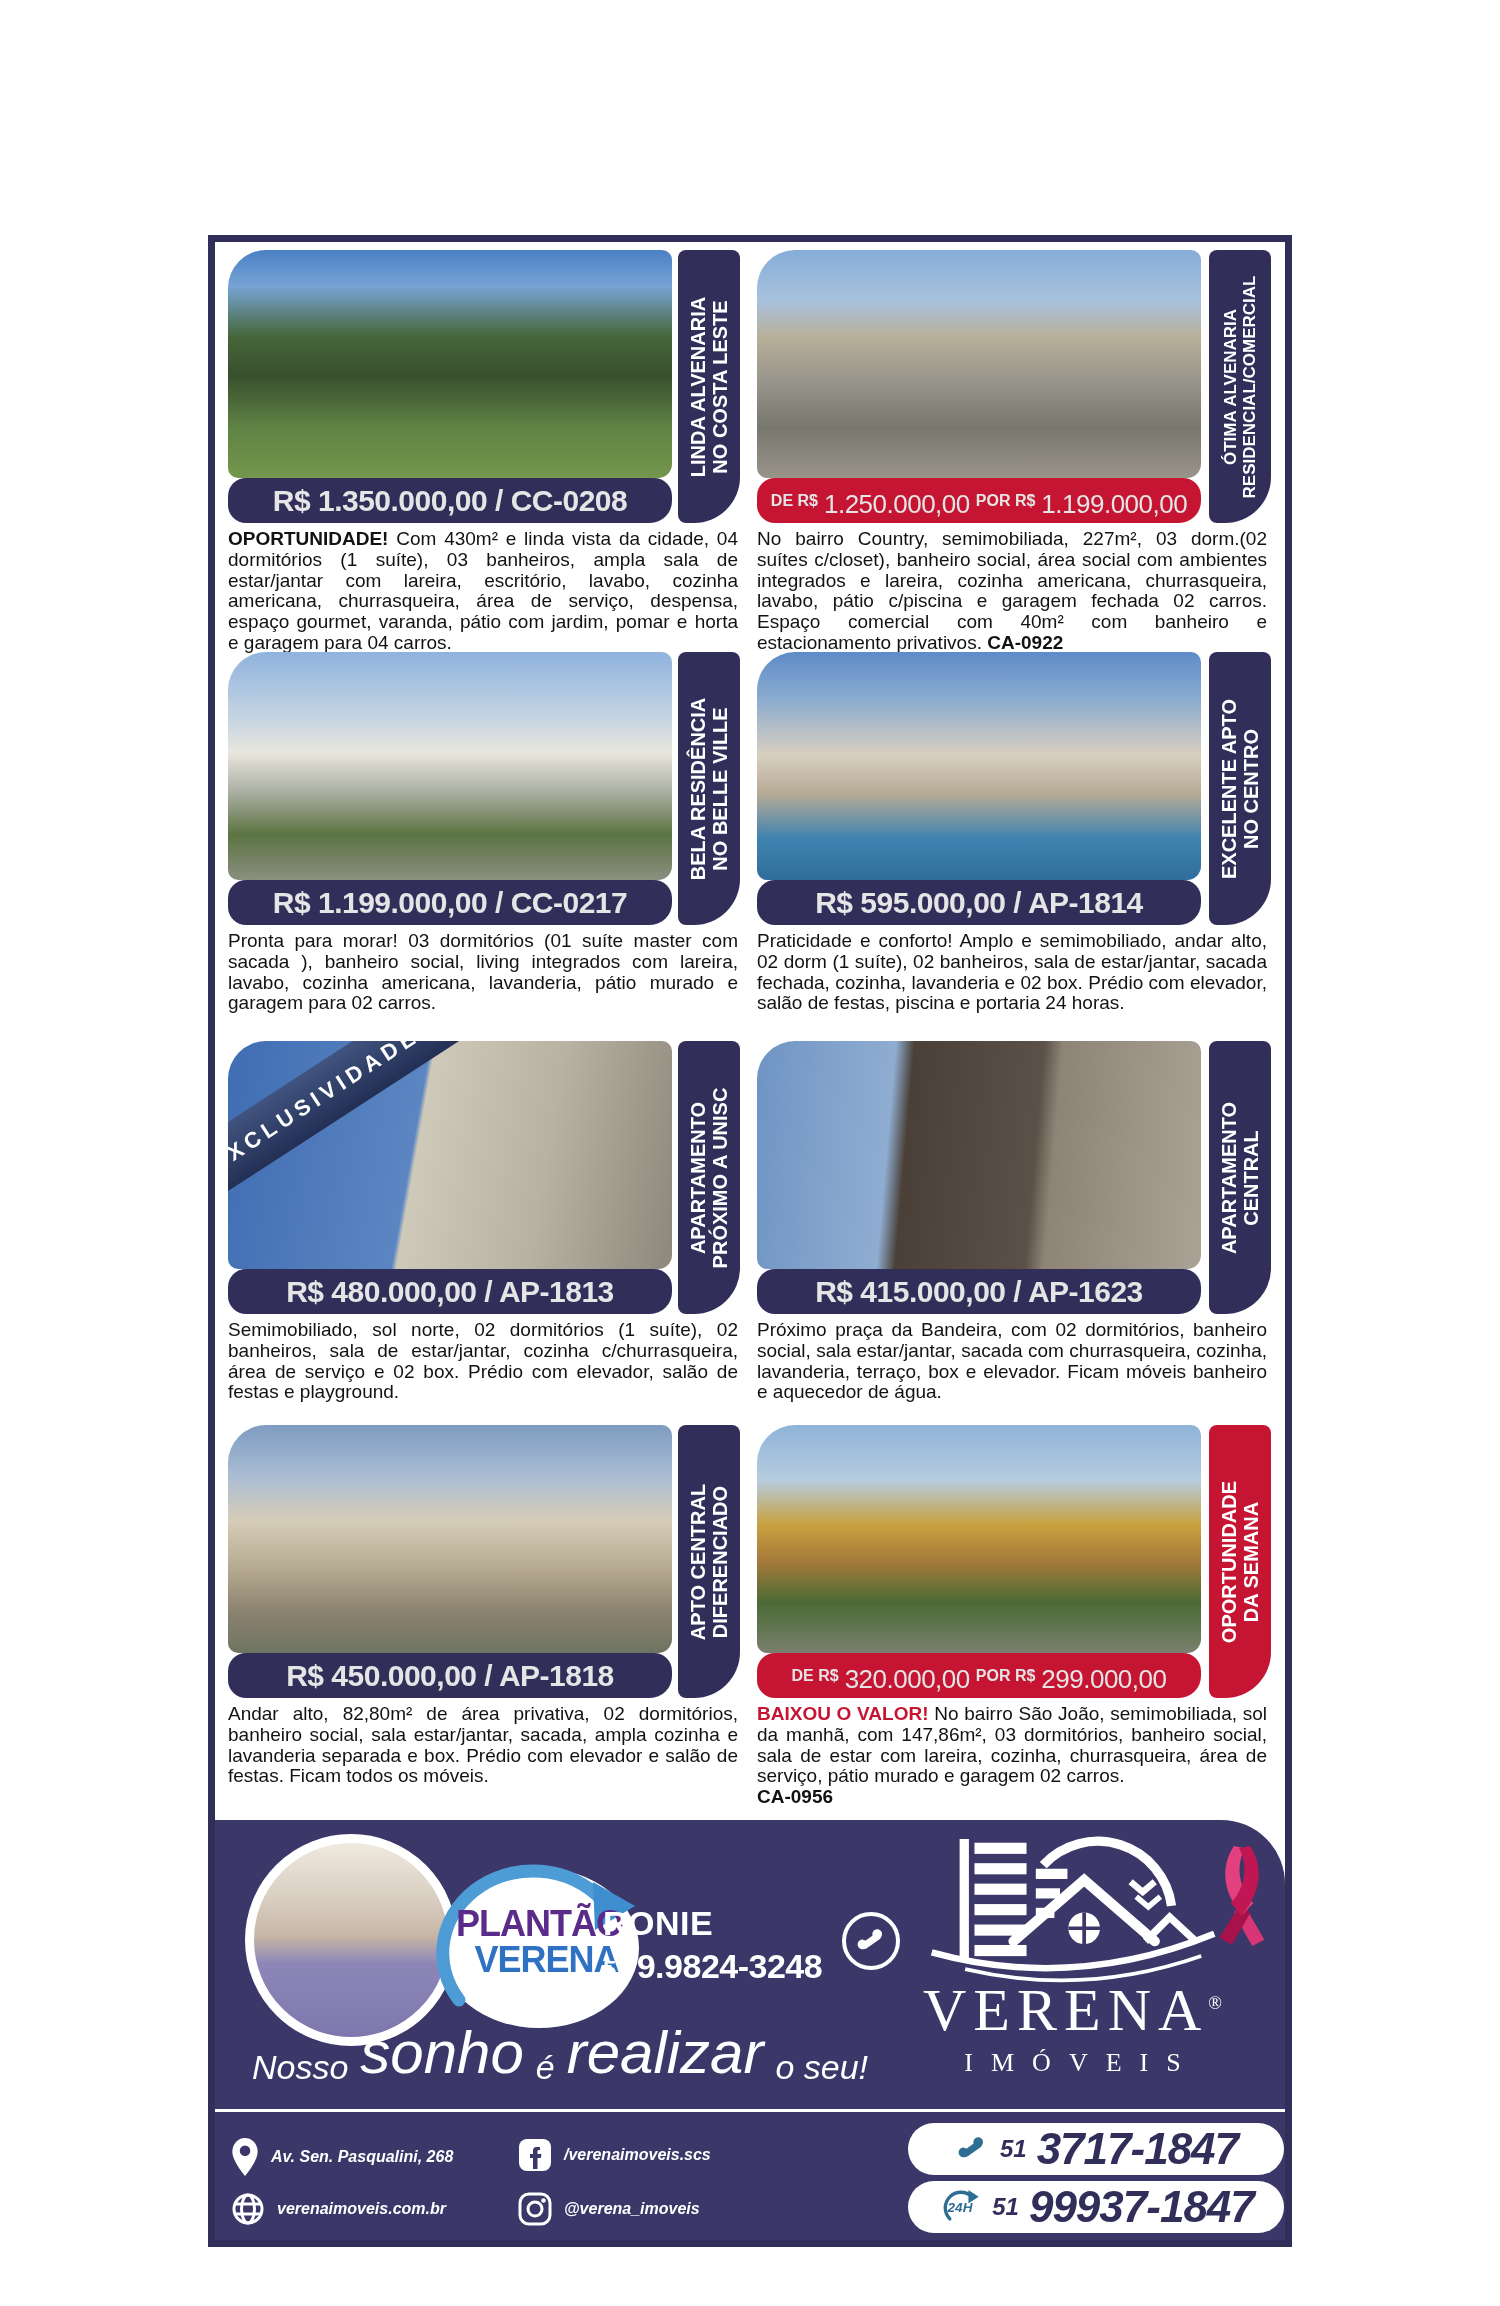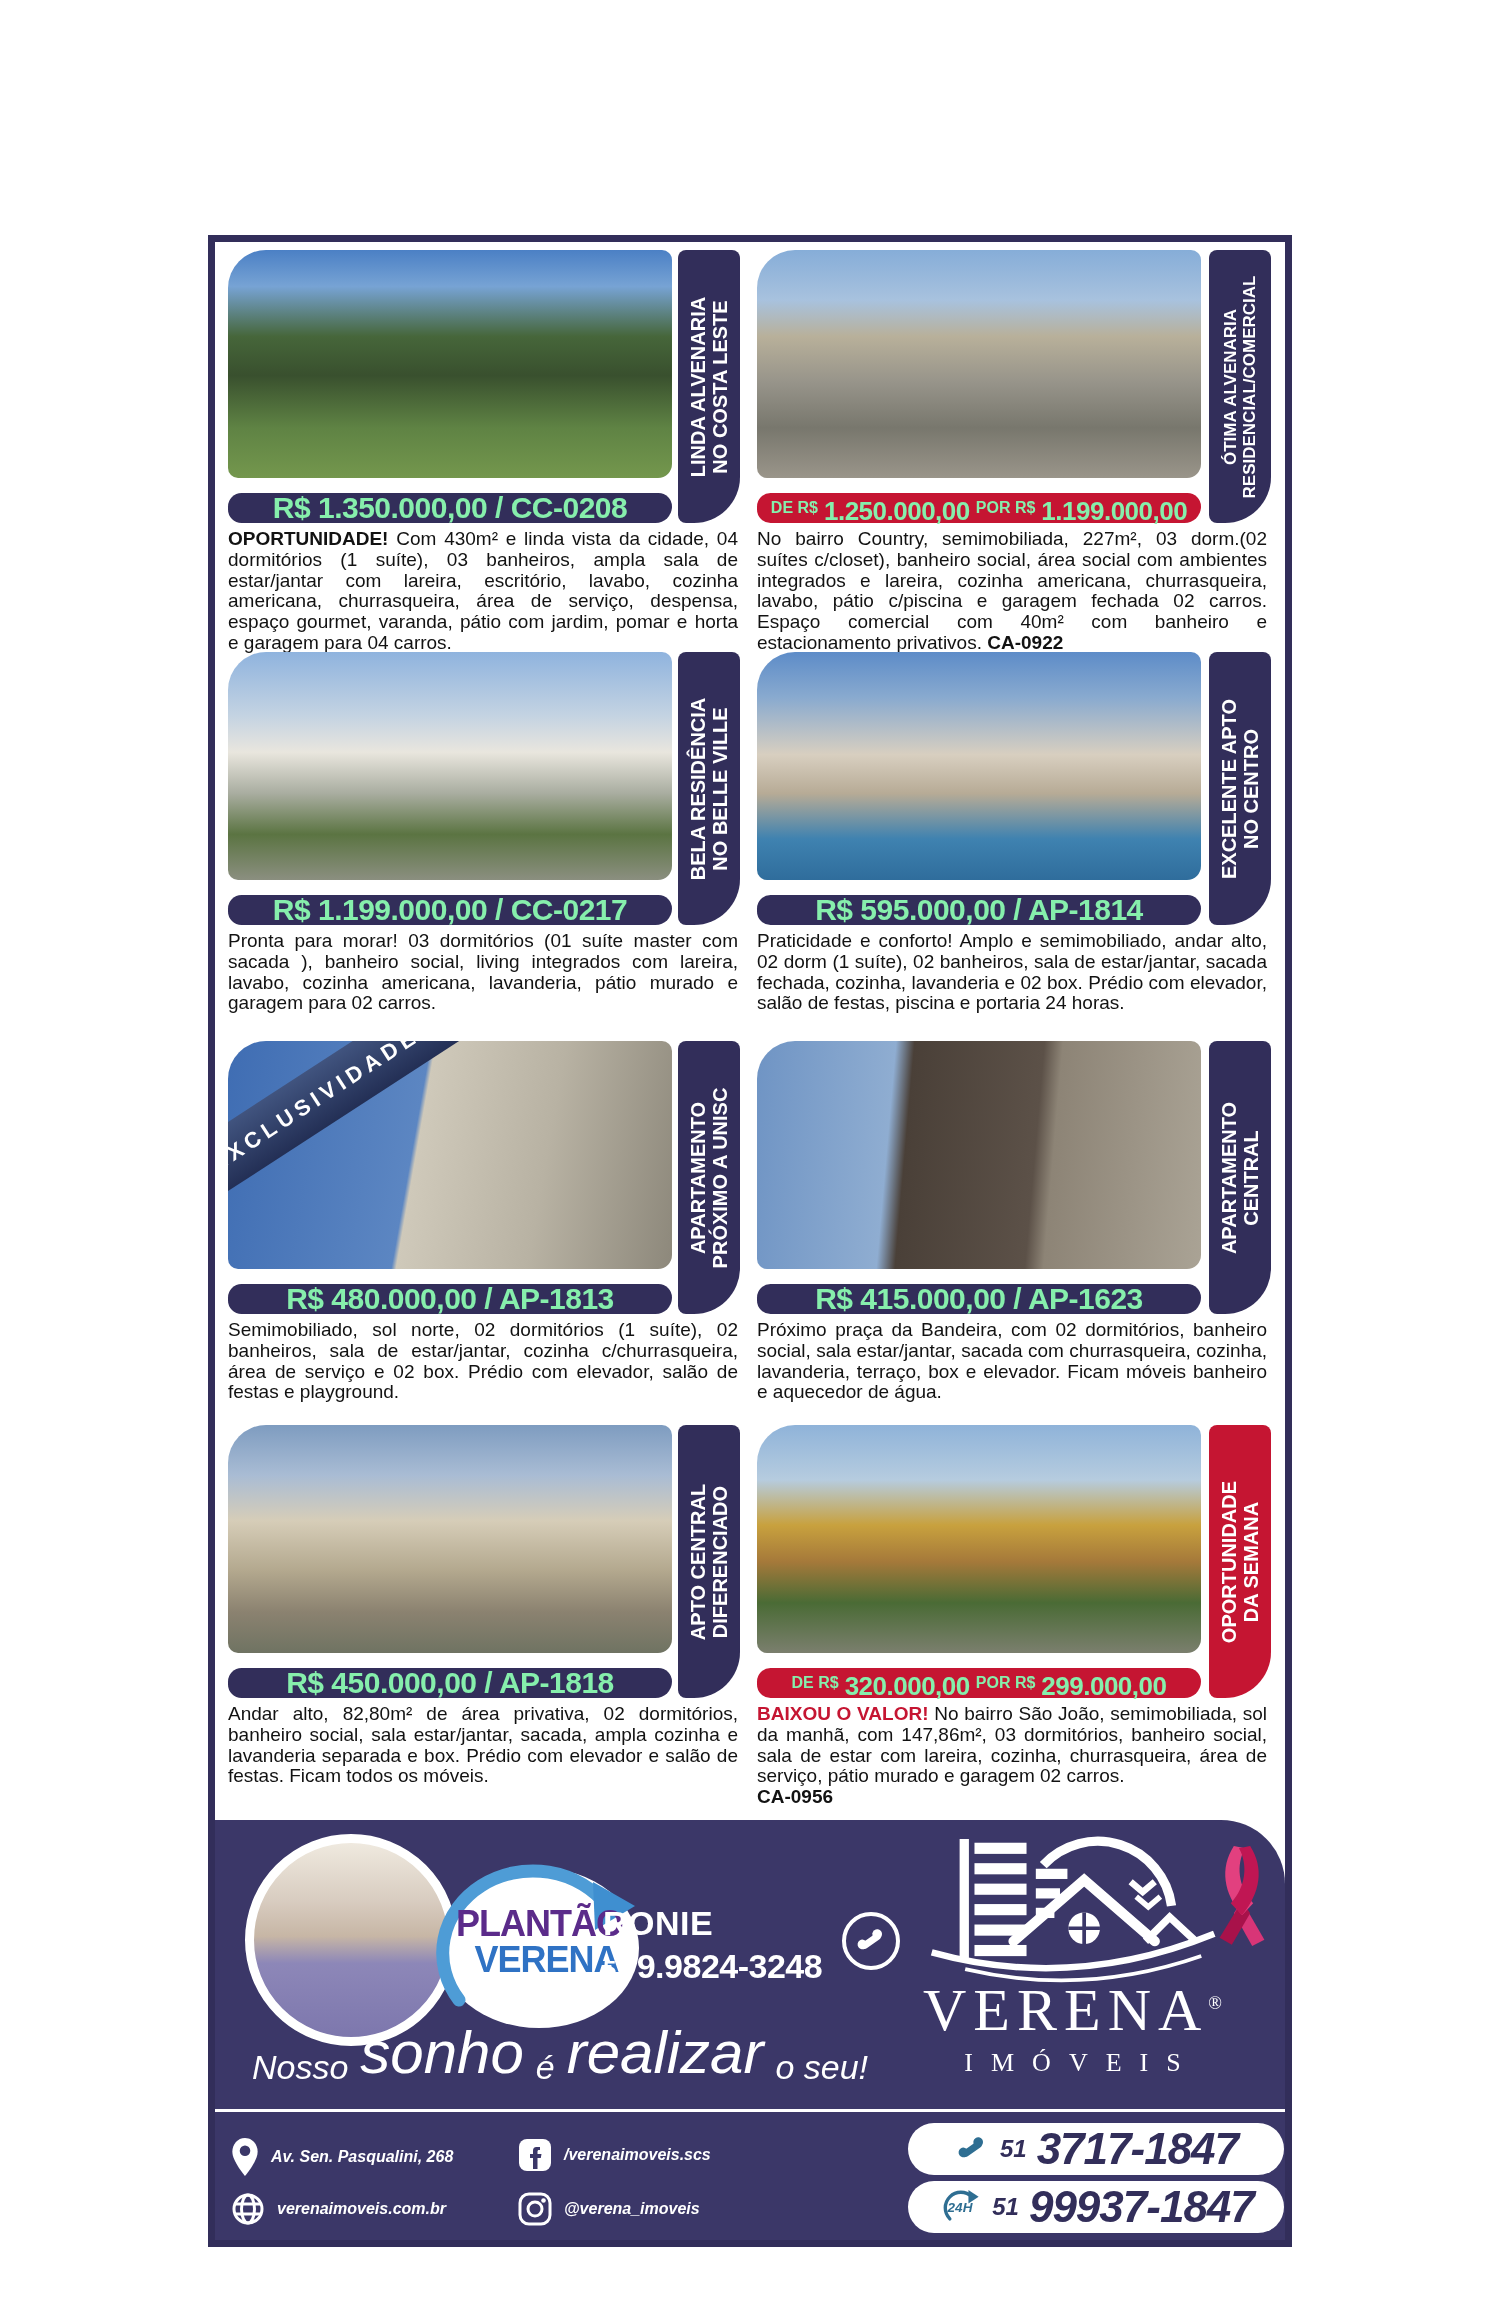--- a/index.html
+++ b/index.html
@@ -20,26 +20,26 @@
   .p6{background:linear-gradient(95deg,#6f94c4 0%,#8fadd1 30%,#4a4038 34%,#5c5148 62%,#8d8476 66%,#aaa395 100%);}
   .p7{background:linear-gradient(180deg,#7e9cc0 0%,#a9bcd4 22%,#d6cdb8 42%,#b3a88e 64%,#8b8270 82%,#6f7362 100%);}
   .p8{background:linear-gradient(180deg,#8fb3d9 0%,#b6ccdf 24%,#c8a13e 44%,#a5793a 60%,#4a6b35 78%,#7b7f6e 100%);}
   .banner{position:absolute;right:0;top:0;width:62px;height:273px;background:#322e5a;
           border-radius:8px 8px 46px 8px;overflow:hidden;}
   .banner.red{background:#c51532;}
   .rot{position:absolute;left:50%;top:50%;width:273px;height:62px;transform:translate(-50%,-50%) rotate(-90deg);
        display:flex;flex-direction:column;align-items:center;justify-content:center;
        color:#fff;font-weight:bold;font-size:20px;line-height:1.12;text-align:center;white-space:nowrap;}
   .rot.small{font-size:17px;}
-  .bar{position:absolute;left:0;bottom:0;width:444px;height:30px;background:#322e5a;border-radius:18px 18px 22px 18px;
-       color:#86efac;display:flex;align-items:center;justify-content:center;}
+  .bar{position:absolute;left:0;bottom:0;width:444px;height:45px;background:#322e5a;border-radius:18px 18px 22px 18px;
+       color:#e5e5e5;display:flex;align-items:center;justify-content:center;}
   .bar .one{font-size:30px;font-weight:bold;letter-spacing:-0.5px;}
   .bar.promo{background:#c51532;gap:6px;}
   .plabel{font-size:16px;font-weight:bold;}
-  .pvalue{font-size:26px;font-weight:bold;letter-spacing:-0.5px;margin-top:7px;}
+  .pvalue{font-size:26px;font-weight:normal;letter-spacing:-0.5px;margin-top:7px;}
   .desc{margin:6px 0 0 0;width:510px;font-size:19px;line-height:20.8px;color:#121212;text-align:justify;}
   .desc .lead{font-weight:bold;}
   .desc .lead.redlead{color:#c51532;}
   .desc .code{font-weight:bold;}
   .desc .code.block{display:block;}
   .ribbon{position:absolute;top:30px;left:-78px;width:330px;height:58px;transform:rotate(-33deg);
           background:linear-gradient(180deg,#41547f 0%,#232f55 100%);display:flex;align-items:center;justify-content:center;
           color:#fff;font-weight:bold;font-size:22px;letter-spacing:5px;}
   
   .footer{position:relative;margin-top:auto;height:420px;background:#3b3768;border-radius:0 64px 0 0;overflow:hidden;}

